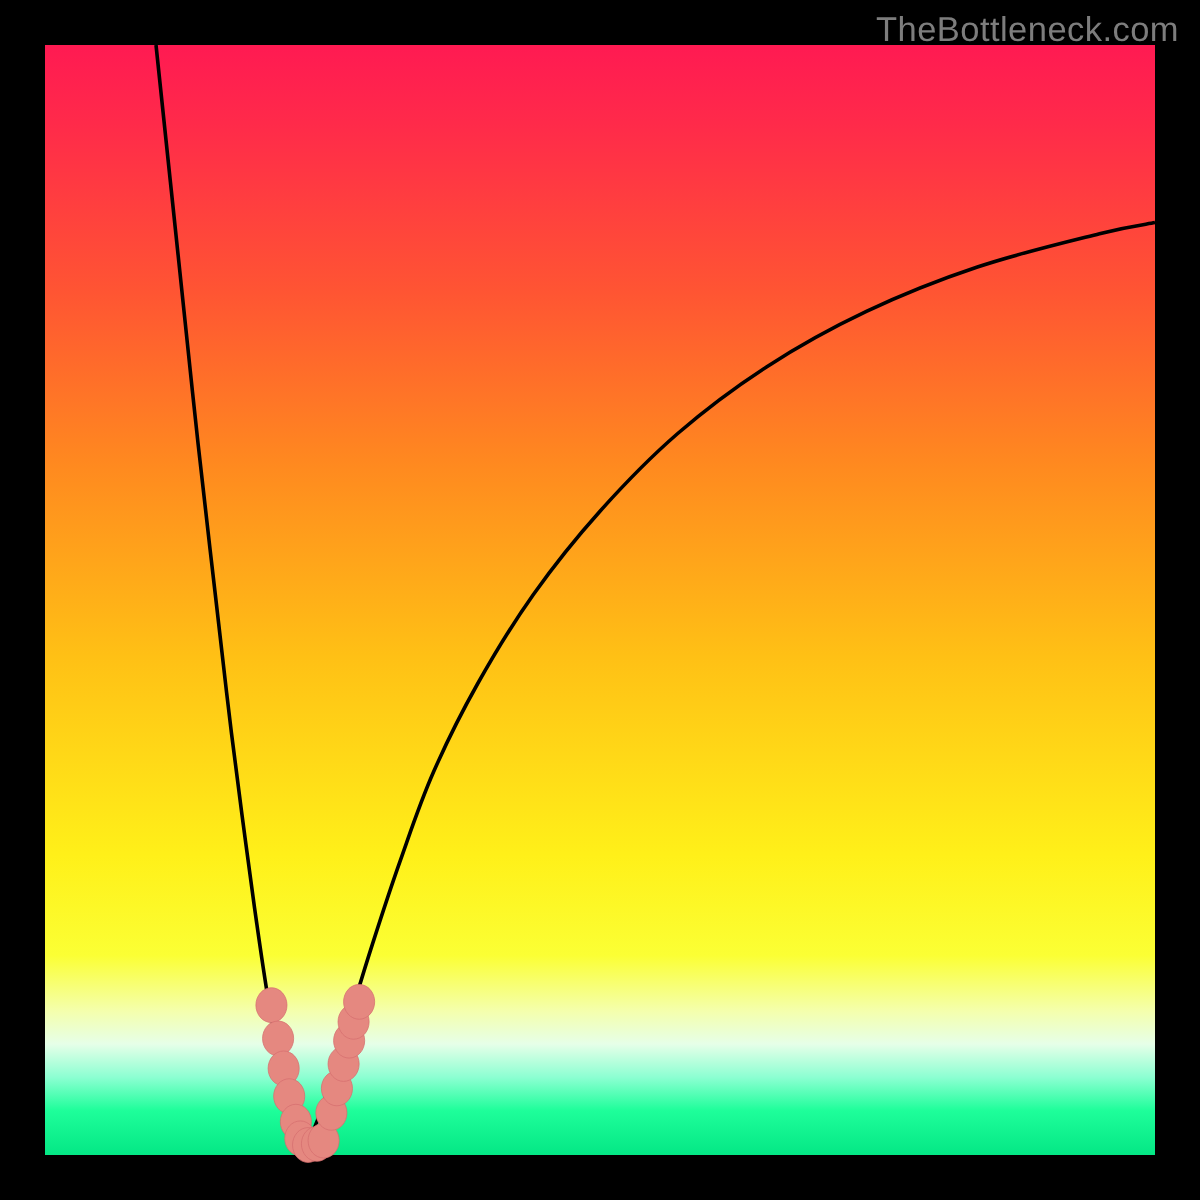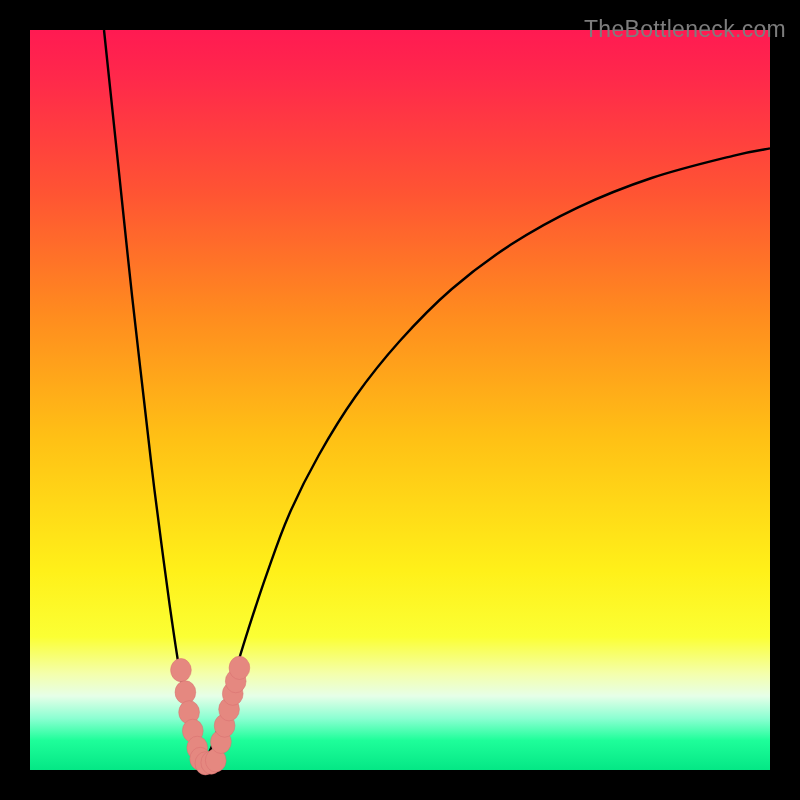--- a/index.html
+++ b/index.html
@@ -36,21 +36,21 @@
       #fbff34 82%,
       #f4ffac 87%,
       #e6ffe8 90%,
       #8cffd2 93%,
       #1efe9a 96%,
       #04e785 100%
     );
   }
   .watermark {
     position: absolute;
-    top: 16px;
+    top: 6px;
     right: 14px;
     color: #7d7d7d;
     font-size: 23px;
     font-weight: 400;
     letter-spacing: 0.3px;
     font-family: Arial, Helvetica, sans-serif;
   }
   svg.curves {
     position: absolute;
     left: 0;

